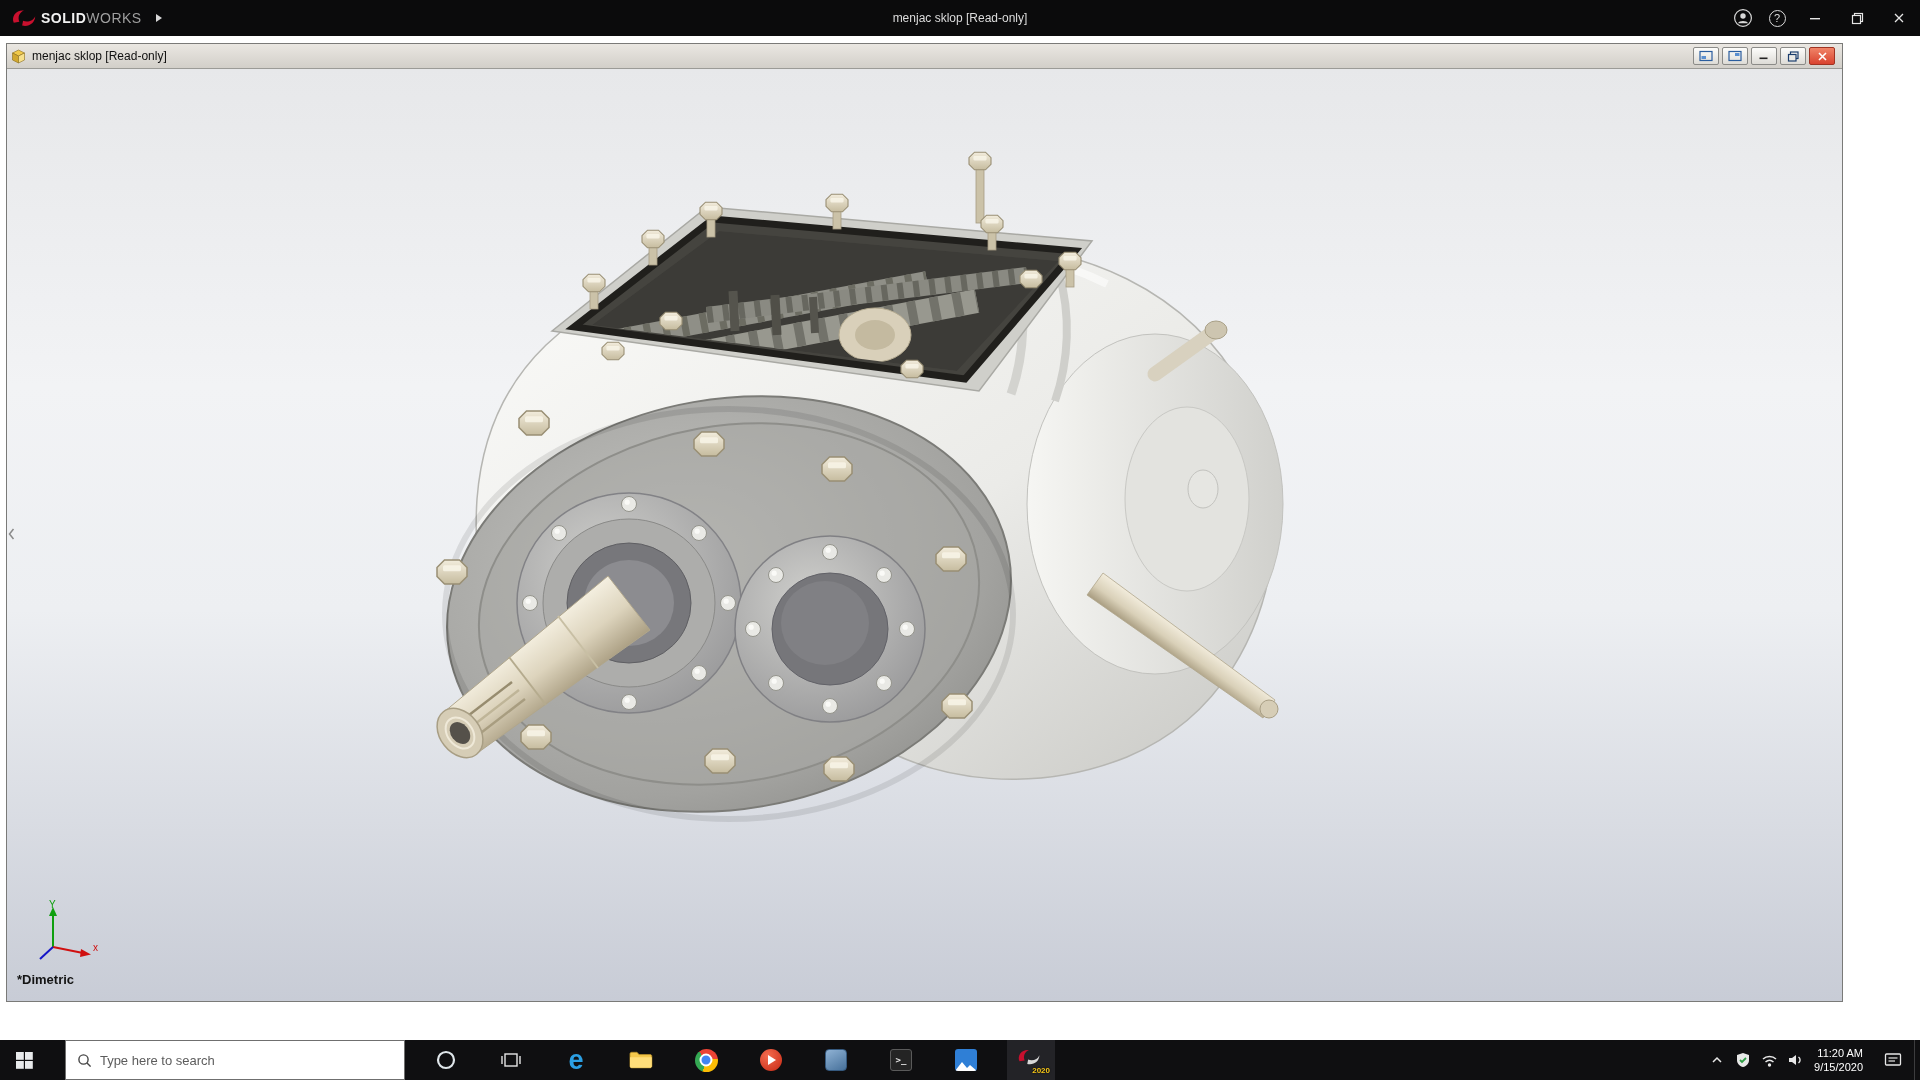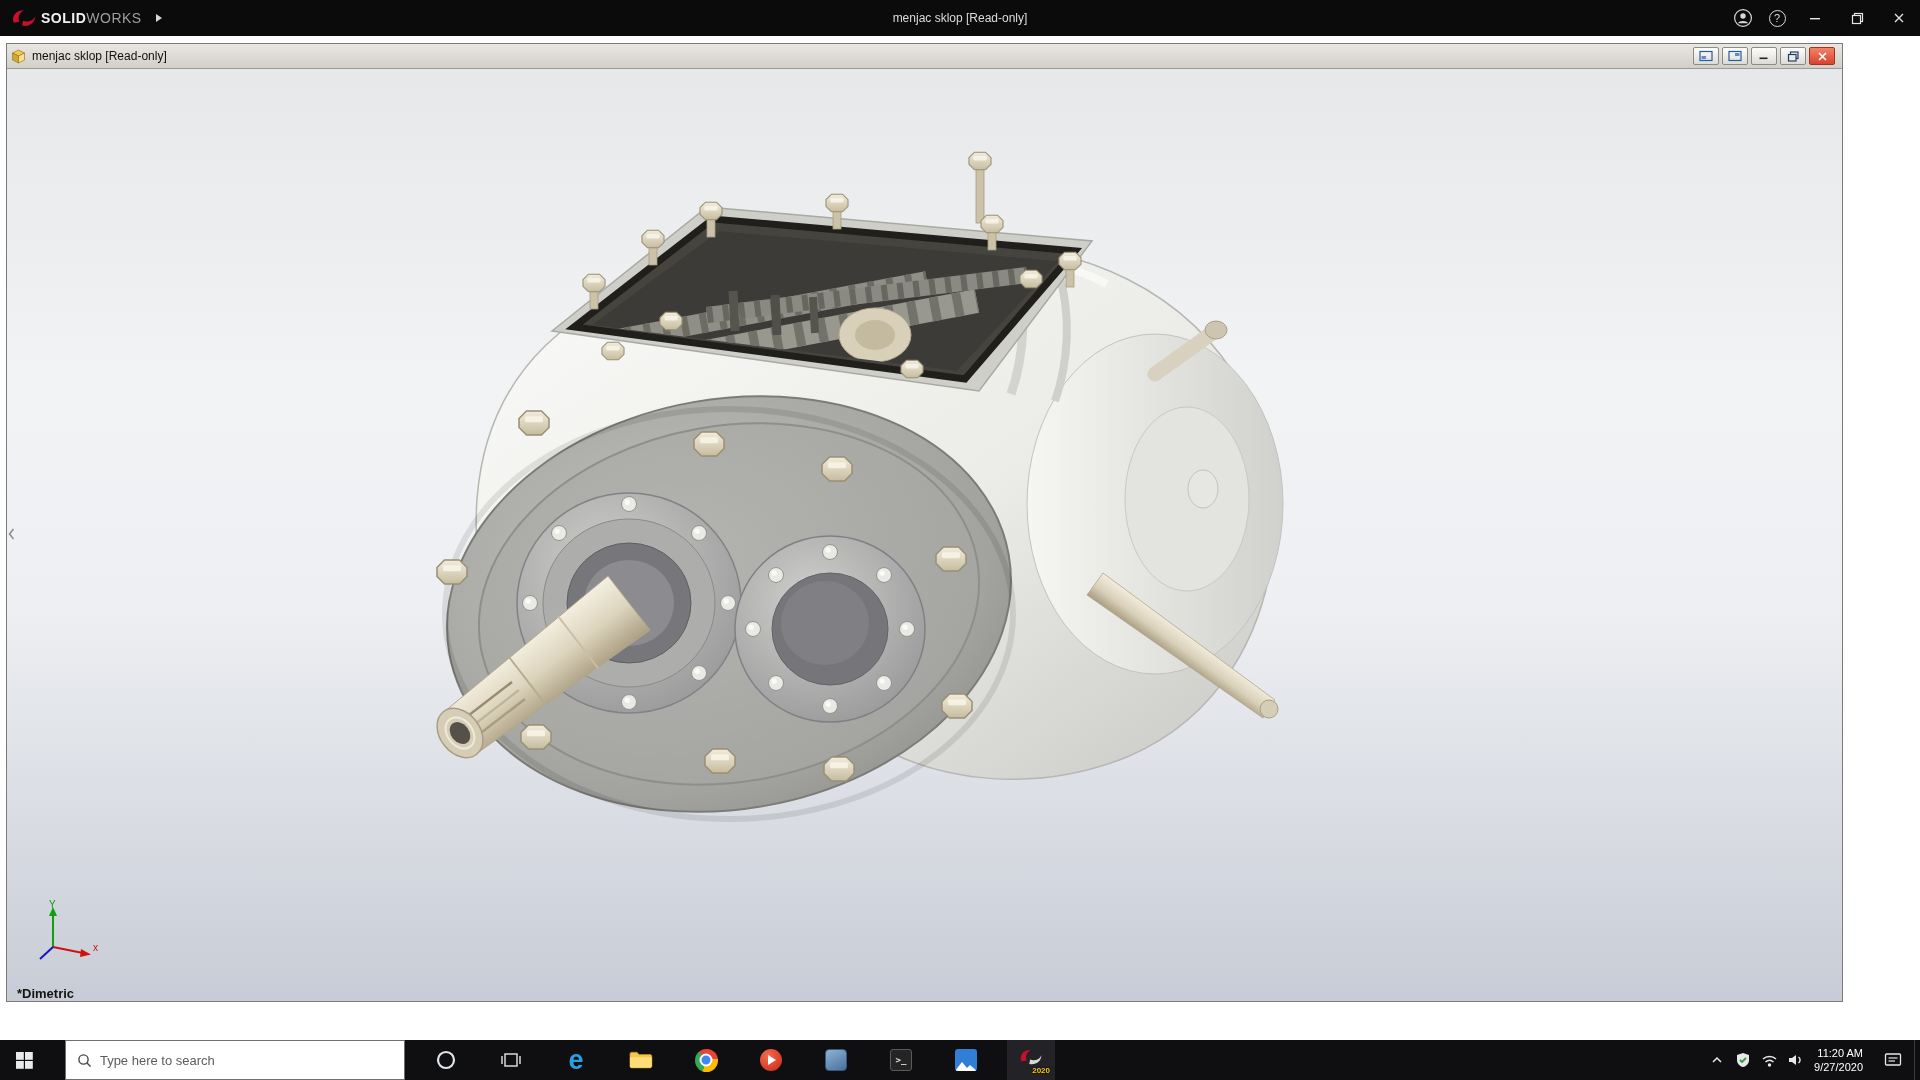--- a/index.html
+++ b/index.html
@@ -29,36 +29,36 @@
     border-bottom:1px solid #9b9b97; display:flex; align-items:center; padding:0 4px; }
   .doc-title { font-size:12px; color:#101010; margin-left:6px; }
   .doc-controls { margin-left:auto; display:flex; gap:3px; padding-right:3px; }
   .doc-btn { width:26px; height:18px; border:1px solid #8b8b88; border-radius:2px;
     background:linear-gradient(#fdfdfb,#dddbd6); display:flex; align-items:center; justify-content:center; }
   .doc-btn.close { background:linear-gradient(#f08468,#d9432f); border-color:#a03322; }
 
   .viewport { flex:1; position:relative; overflow:hidden;
     background:linear-gradient(180deg,#e7e8ea 0%,#f2f3f5 34%,#edeff2 58%,#c8ccd6 100%); }
   .model-svg { position:absolute; left:0; top:0; }
-  .orientation-label { position:absolute; left:10px; bottom:0; font-size:13px;
+  .orientation-label { position:absolute; left:10px; bottom:14px; font-size:13px;
     font-weight:700; color:#141414; }
   .triad { position:absolute; left:24px; bottom:38px; }
   .panel-arrow { position:absolute; left:0; top:452px; width:9px; height:26px;
     display:flex; align-items:center; justify-content:center; }
 
   
   .taskbar { height:40px; background:#0f0f11; display:flex; align-items:stretch; color:#fff;gap:17px; }
   .tb-start { width:48px; display:flex; align-items:center; justify-content:center; }
   .tb-search { width:340px; background:#ffffff; border:1px solid #6f6f6f; display:flex;
     align-items:center; gap:9px; padding:0 11px; }
   .tb-search input { border:none; outline:none; width:100%; font-size:13px; color:#333;
     font-family:"Liberation Sans", sans-serif; background:transparent; }
   .tb-search input::placeholder { color:#5c5c5c; }
   .tb-cell { width:48px; display:flex; align-items:center; justify-content:center; position:relative; }
-  .tb-cell.active { background:#232327;text-align:center; }
+  .tb-cell.active { background:#232327; }
   .edge-e { font-size:27px; font-weight:bold; color:#2b9fe3; line-height:1; }
   .chrome-icon { width:23px; height:23px; border-radius:50%; position:relative;
     background:conic-gradient(from -40deg,#ea4335 0deg 120deg,#fbbc05 120deg 240deg,#34a853 240deg 360deg); }
   .chrome-icon::after { content:""; position:absolute; left:50%; top:50%; width:9px; height:9px;
     transform:translate(-50%,-50%); background:#4285f4; border:2px solid #fff; border-radius:50%; }
   .media-icon { width:22px; height:22px; border-radius:50%;
     background:radial-gradient(circle at 35% 30%, #f46b4e, #c62814); position:relative; }
   .media-icon::after { content:""; position:absolute; left:8px; top:6px;
     border-left:8px solid #fff; border-top:5px solid transparent; border-bottom:5px solid transparent; }
   .edraw-icon { width:22px; height:22px; border-radius:4px;
@@ -438,21 +438,21 @@
       </svg>
     </div>
     <div class="tray-cell">
       <svg width="17" height="16">
         <path d="M2 6 H5 L9 3 V13 L5 10 H2 Z" fill="#e8e8e8"></path>
         <path d="M11.5 5 C13.6 6.6 13.6 9.4 11.5 11" stroke="#e8e8e8" stroke-width="1.4" fill="none"></path>
       </svg>
     </div>
     <div class="tb-clock">
       <span>11:20 AM</span>
-      <span>9/27/2020</span>
+      <span>9/15/2020</span>
     </div>
     <div class="tb-action">
       <svg width="18" height="16">
         <rect x="1.5" y="2" width="15" height="11" rx="1" fill="none" stroke="#e8e8e8" stroke-width="1.3"></rect>
         <line x1="4.5" y1="6" x2="13.5" y2="6" stroke="#e8e8e8" stroke-width="1.2"></line>
         <line x1="4.5" y1="9" x2="11" y2="9" stroke="#e8e8e8" stroke-width="1.2"></line>
       </svg>
     </div>
     <div class="tb-desktop"></div>
   </div>

